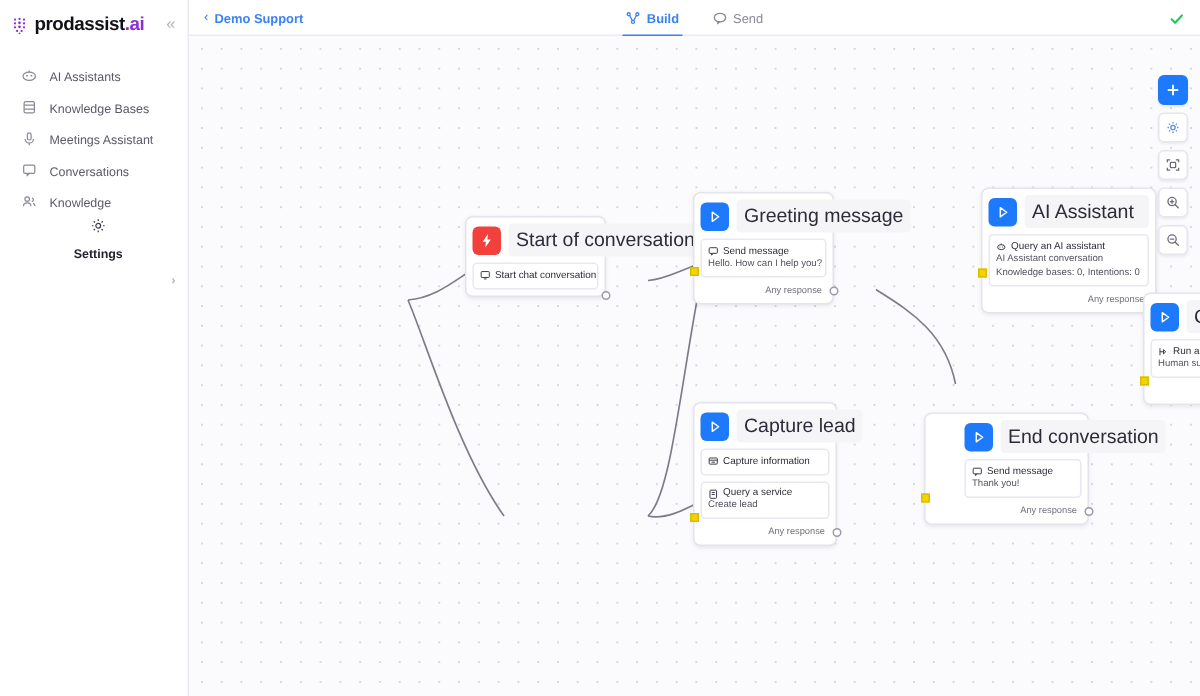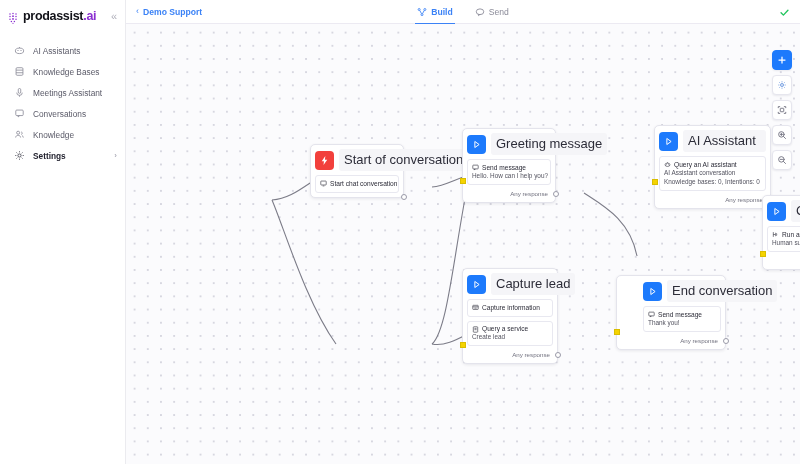--- a/index.html
+++ b/index.html
@@ -30,21 +30,21 @@
   .collapse-btn {
     margin-left: auto; color: #b0b0bb; font-size: 11px; line-height: 1;
     cursor: pointer; padding-right: 2px;
   }
   .nav { margin-top: 12px; }
   .nav-item {
     display: flex; align-items: center; gap: 8px;
     height: 21px; padding: 0 8px 0 14px; cursor: pointer;
     color: #5a5a68; font-size: 8.3px; position: relative;
   }
-  .nav-item.active { color: #232330; font-weight: 600; }
+  .nav-item.active { color: #232330; font-weight: 600; flex-direction: column; }
   .nav-ico { width: 11px; height: 11px; flex: 0 0 11px; display: flex; align-items: center; justify-content: center; }
   .nav-ico svg { display:block; }
   .nav-label { white-space: nowrap; }
   .nav-chevron { margin-left: auto; color: #b0b0bb; font-size: 8px; }
 
   
   .topbar {
     position: absolute; top: 0; right: 0; height: 24px;
     display: flex; align-items: center; gap: 13px; padding-right: 13px;
   }

